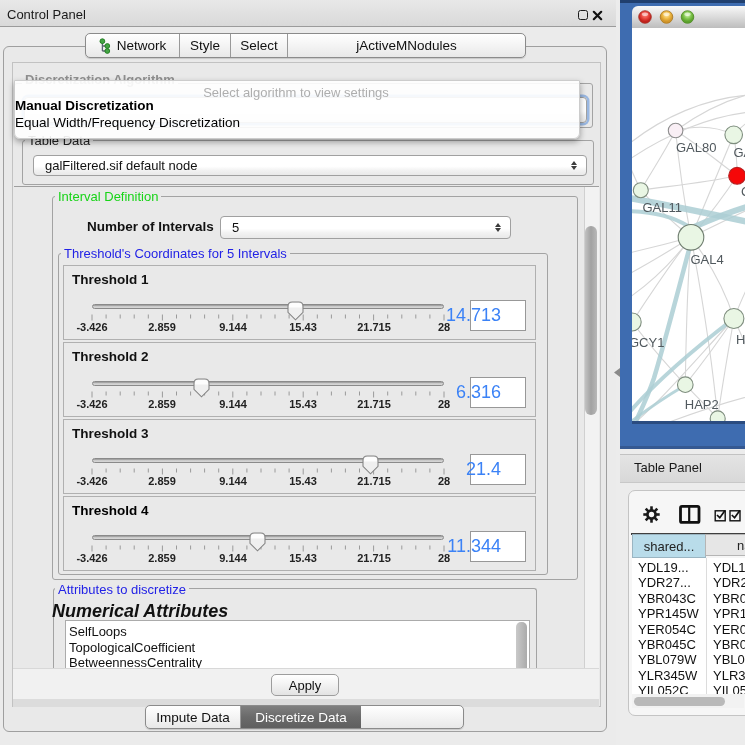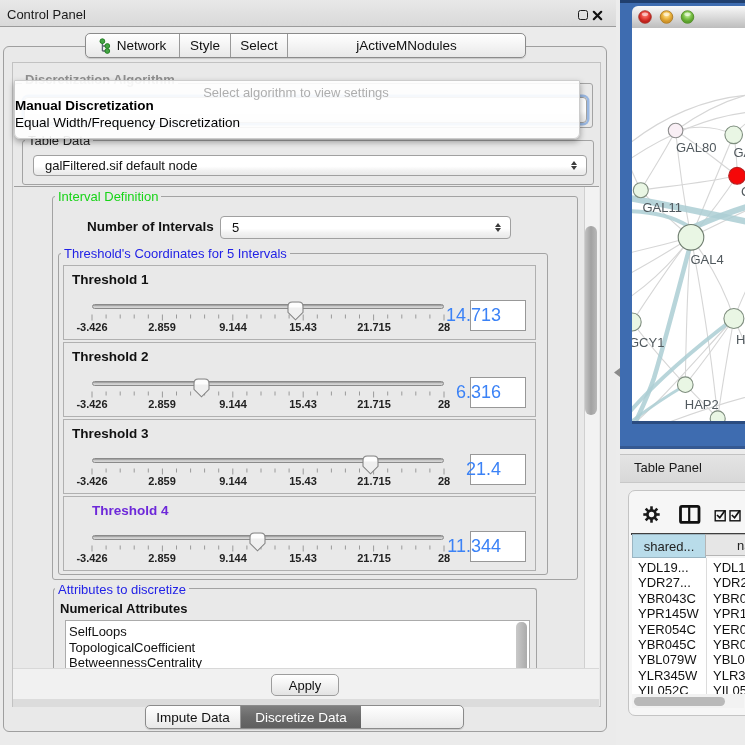--- a/index.html
+++ b/index.html
@@ -232,21 +232,21 @@
     <span style="left:303px;">15.43</span>
     <span style="left:374px;">21.715</span>
     <span style="left:444px;">28</span>
   </div>
 <svg class="abs" style="left:361.5px;top:455px;" width="17" height="20" viewBox="0 0 17 20">
   <path d="M1,5.2 Q1,1 5.2,1 L11.8,1 Q16,1 16,5.2 L16,11.3 L8.5,18.8 L1,11.3 Z" fill="#efefef" stroke="#858585" stroke-width="1.1"></path>
   <path d="M2,5.2 Q2,2 5.2,2 L11.8,2 Q15,2 15,5.2 L15,6.6 L2,6.6 Z" fill="#fdfdfd"></path>
 </svg>
 <div class="vfield" style="left:470px;top:454px;width:56px;height:31px;">21.4</div>
 <div class="tbox" style="left:63px;top:496px;width:471px;height:73px;"></div>
-<div class="abs" style="left:72px;top:503px;font-size:13.5px;font-weight:bold;color:#6d28d9;margin-left:20px;">Threshold 4</div>
+<div class="abs" style="left:72px;top:503px;font-size:13.5px;font-weight:bold;color:#000000;">Threshold 4</div>
 <div class="track" style="left:92px;top:535px;width:352px;"></div>
 <svg class="abs" style="left:0;top:545px;" width="460" height="8" viewBox="0 0 460 7">
     <line x1="92.0" y1="0" x2="92.0" y2="6" stroke="#9a9a9a" stroke-width="1"></line>
     <line x1="106.1" y1="0" x2="106.1" y2="4" stroke="#9a9a9a" stroke-width="1"></line>
     <line x1="120.2" y1="0" x2="120.2" y2="4" stroke="#9a9a9a" stroke-width="1"></line>
     <line x1="134.2" y1="0" x2="134.2" y2="4" stroke="#9a9a9a" stroke-width="1"></line>
     <line x1="148.3" y1="0" x2="148.3" y2="4" stroke="#9a9a9a" stroke-width="1"></line>
     <line x1="162.4" y1="0" x2="162.4" y2="6" stroke="#9a9a9a" stroke-width="1"></line>
     <line x1="176.5" y1="0" x2="176.5" y2="4" stroke="#9a9a9a" stroke-width="1"></line>
     <line x1="190.6" y1="0" x2="190.6" y2="4" stroke="#9a9a9a" stroke-width="1"></line>
@@ -278,21 +278,21 @@
     <span style="left:444px;">28</span>
   </div>
 <svg class="abs" style="left:248.9px;top:532px;" width="17" height="20" viewBox="0 0 17 20">
   <path d="M1,5.2 Q1,1 5.2,1 L11.8,1 Q16,1 16,5.2 L16,11.3 L8.5,18.8 L1,11.3 Z" fill="#efefef" stroke="#858585" stroke-width="1.1"></path>
   <path d="M2,5.2 Q2,2 5.2,2 L11.8,2 Q15,2 15,5.2 L15,6.6 L2,6.6 Z" fill="#fdfdfd"></path>
 </svg>
 <div class="vfield" style="left:470px;top:531px;width:56px;height:31px;">11.344</div>
 
 <div class="groupbox" style="left:53px;top:588px;width:482px;height:85px;border-bottom:none;border-radius:3px 3px 0 0;"></div>
 <div class="gtitle" style="left:55px;top:582px;color:#2222e6;">Attributes to discretize</div>
-<div class="abs" style="left:60px;top:601px;font-size:13px;font-weight:bold;color:#111;">Numerical Attributes</div>
+<div class="abs" style="left:52px;top:601px;font-size:18px;font-weight:bold;color:#111;font-style:italic;">Numerical Attributes</div>
 <div class="abs" style="left:65px;top:620px;width:465px;height:50px;background:#fff;border:1px solid #ababab;box-sizing:border-box;overflow:hidden;">
   <div style="font-size:13px;color:#111;padding:3px 0 0 3px;line-height:15.5px;">SelfLoops<br>TopologicalCoefficient<br>BetweennessCentrality</div>
 </div>
 <div class="abs" style="left:516px;top:622px;width:11px;height:46px;background:linear-gradient(90deg,#c9c9c9,#ababab);border-radius:5px 5px 0 0;"></div>
 
 <div class="abs" style="left:584px;top:187px;width:14px;height:481px;background:#f2f2f2;
      border-left:1px solid #d0d0d0;"></div>
 <div class="abs" style="left:585px;top:226px;width:12px;height:189px;border-radius:6px;
      background:linear-gradient(90deg,#c2c2c2,#a2a2a2 50%,#b8b8b8);"></div>
 

